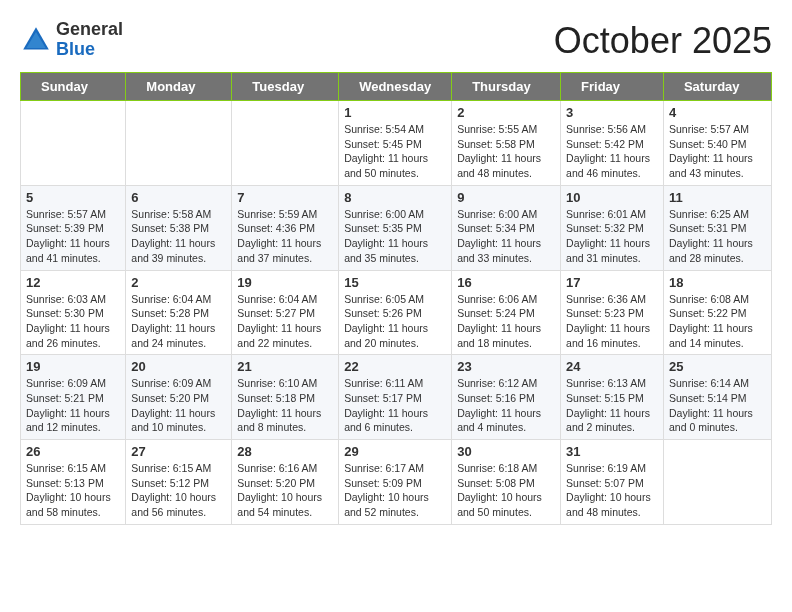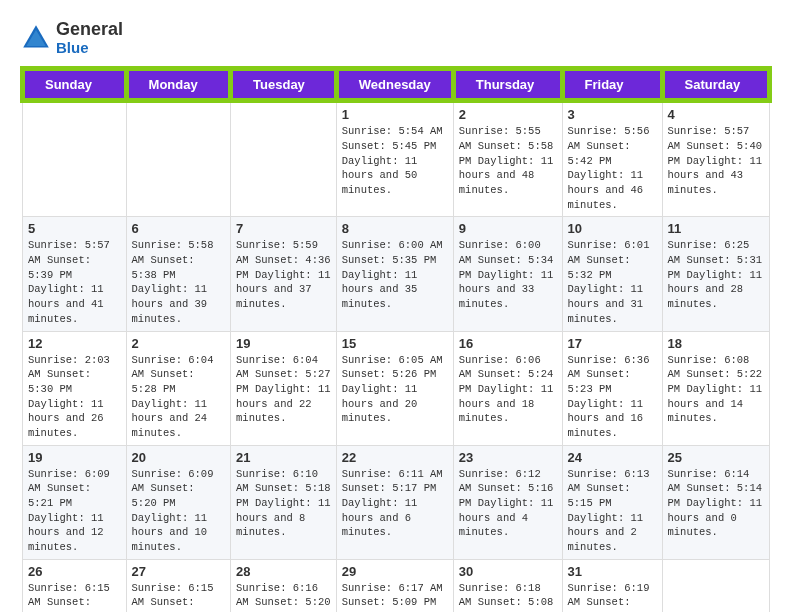--- a/index.html
+++ b/index.html
@@ -25,21 +25,21 @@
       display: flex;
       flex-direction: column;
       line-height: 1.1;
     }
     .logo-general {
       font-size: 18px;
       font-weight: bold;
       color: #333;
     }
     .logo-blue {
-      font-size: 15px;
+      font-size: 18px;
       font-weight: bold;
       color: #1a6bbf;
     }
     .logo-icon {
       width: 32px;
       height: 32px;
       margin-right: 4px;
     }
     .title-block {
       text-align: right;
@@ -52,27 +52,27 @@
     .location {
       font-size: 15px;
       color: #444;
     }
     .calendar {
       width: 100%;
       border-collapse: collapse;
       border: 1px solid #ccc;
     }
     .calendar th {
-      background: #6d28d9;
+      background: #737373;
       color: #fff;
       font-size: 13px;
       font-weight: bold;
       padding: 6px 20px;
       text-align: left;
-      border: 5px solid #84cc16;
+      border: 1px solid #84cc16;
     }
     .calendar td {
       vertical-align: top;
       padding: 4px 5px;
       border: 1px solid #ddd;
       width: 113px;
       min-height: 80px;
       font-size: 11px;
       color: #333;
       background: #fff;
@@ -83,41 +83,41 @@
     .day-num {
       font-size: 13px;
       font-weight: bold;
       display: block;
       margin-bottom: 2px;
     }
     .day-info {
       font-size: 10.5px;
       line-height: 1.4;
       color: #333;
-      font-family: Liberation Mono, monospace;
     }
     .empty-cell {
       background: #fff !important;
     }
   </style>
 </head>
 <body>
 
 <div class="header">
   <div class="logo">
     <svg class="logo-icon" viewBox="0 0 40 40">
       <polygon points="20,4 36,32 4,32" fill="#1a6bbf"></polygon>
       <polygon points="20,10 32,30 8,30" fill="#4a9fe0" opacity="0.5"></polygon>
     </svg>
     <div class="logo-text">
       <span class="logo-general">General</span>
       <span class="logo-blue">Blue</span>
     </div>
   </div>
   <div class="title-block">
+    <div class="month-title">October 2025</div>
   </div>
 </div>
 
 <table class="calendar">
   <thead>
     <tr>
     <th>Sunday</th>
         <th>Monday</th>
         <th>Tuesday</th>
         <th>Wednesday</th>
@@ -196,21 +196,21 @@
         <td>
           <span class="day-num">11</span>
           <div class="day-info">Sunrise: 6:25 AM
 Sunset: 5:31 PM
 Daylight: 11 hours and 28 minutes.</div>
         </td>
       </tr>
       <tr>
         <td>
           <span class="day-num">12</span>
-          <div class="day-info">Sunrise: 2:03 AM
+          <div class="day-info">Sunrise: 6:03 AM
 Sunset: 5:30 PM
 Daylight: 11 hours and 26 minutes.</div>
         </td>
         <td>
           <span class="day-num">2</span>
           <div class="day-info">Sunrise: 6:04 AM
 Sunset: 5:28 PM
 Daylight: 11 hours and 24 minutes.</div>
         </td>
         <td>

